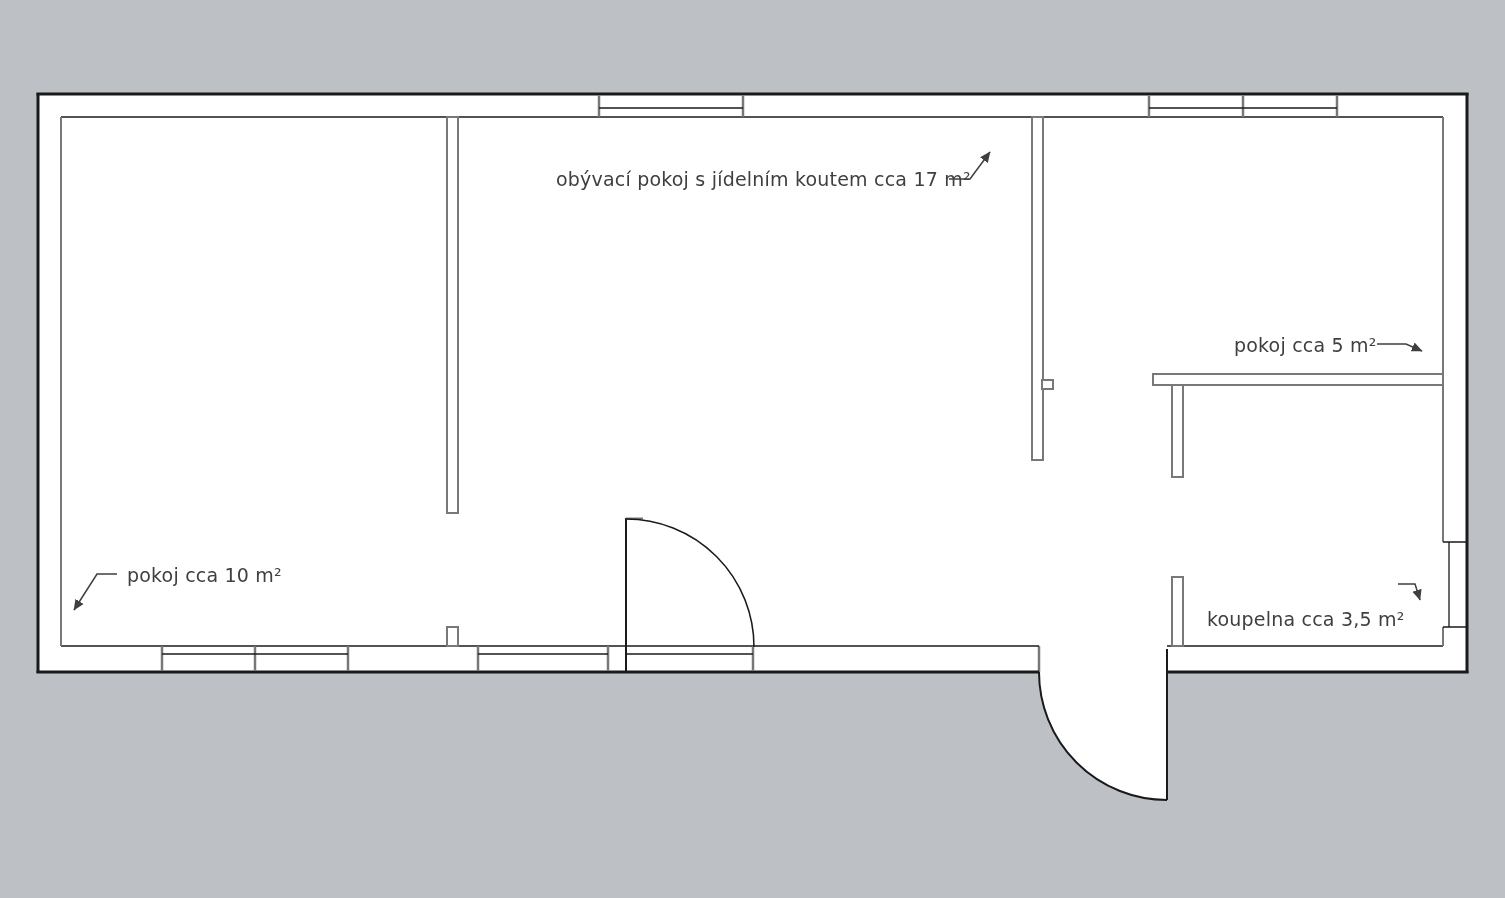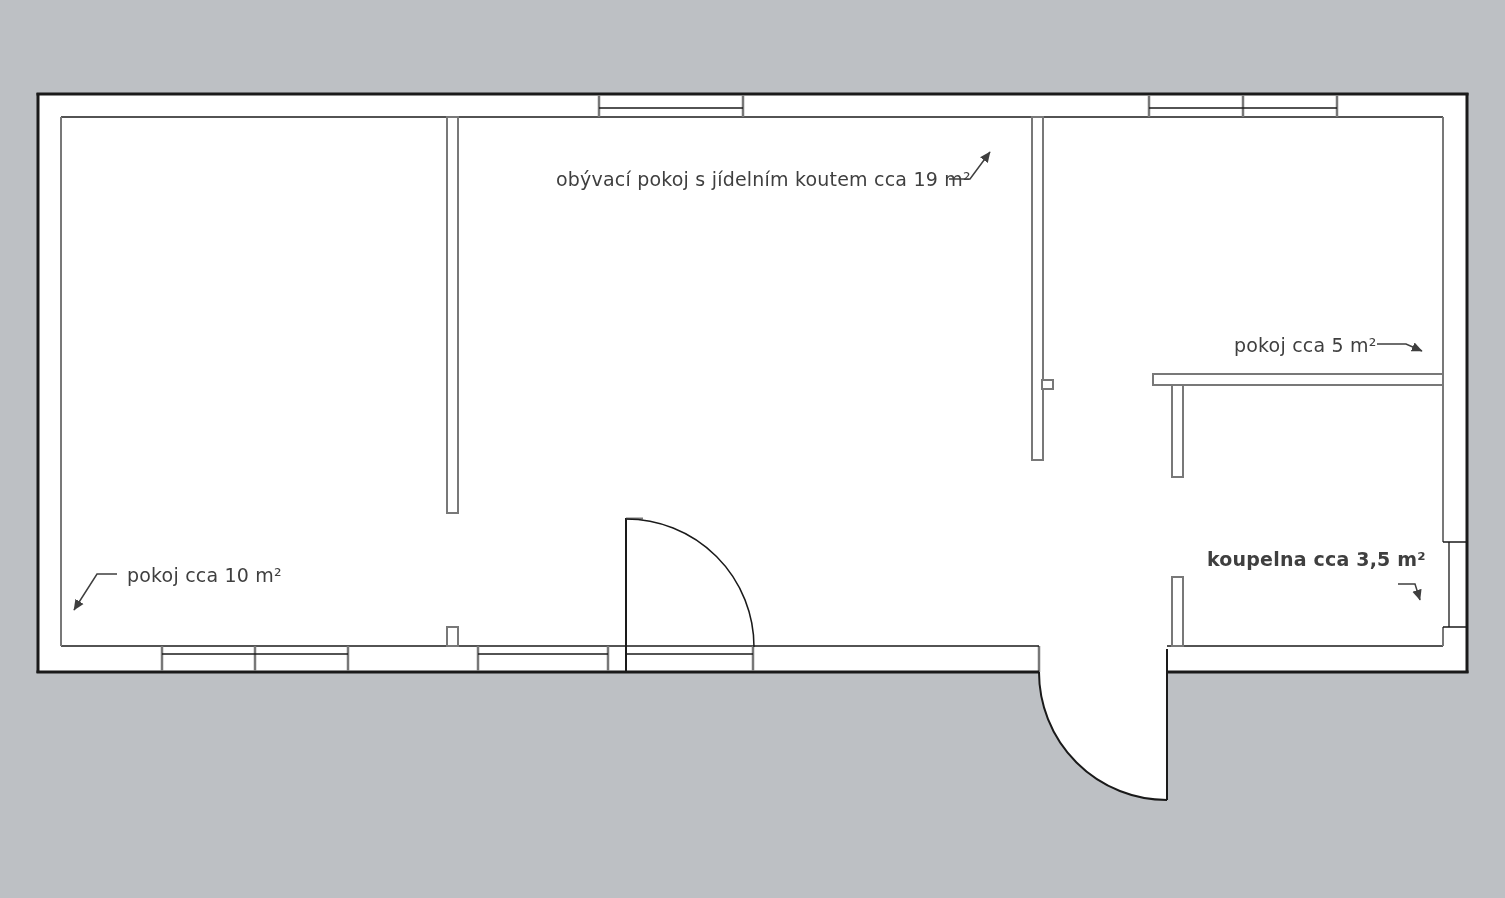--- a/index.html
+++ b/index.html
@@ -125,18 +125,18 @@
     </g>
 
     <g>
       <path class="leader" marker-end="url(#arrow)" d="M949,179 L970,179 L990,152"></path>
       <path class="leader" marker-end="url(#arrow)" d="M1377,344 L1406,344 L1422,351"></path>
       <path class="leader" marker-end="url(#arrow)" d="M117,574 L97,574 L74,610"></path>
       <path class="leader" marker-end="url(#arrow)" d="M1398,584 L1415,584 L1420,600"></path>
     </g>
   </svg>
 
-  <div class="room-label" style="left:556px;top:168px;">obývací pokoj s jídelním koutem cca 19 m²</div>
+  <div class="room-label" style="left:556px;top:168px;">obývací pokoj s jídelním koutem cca 17 m²</div>
   <div class="room-label" style="left:1234px;top:334px;">pokoj cca 5 m²</div>
   <div class="room-label" style="left:127px;top:564px;">pokoj cca 10 m²</div>
-  <div class="room-label" style="left:1207px;top:548px;font-weight:bold;">koupelna cca 3,5 m²</div>
+  <div class="room-label" style="left:1207px;top:608px;">koupelna cca 3,5 m²</div>
 
 </div>
 
 </body></html>

